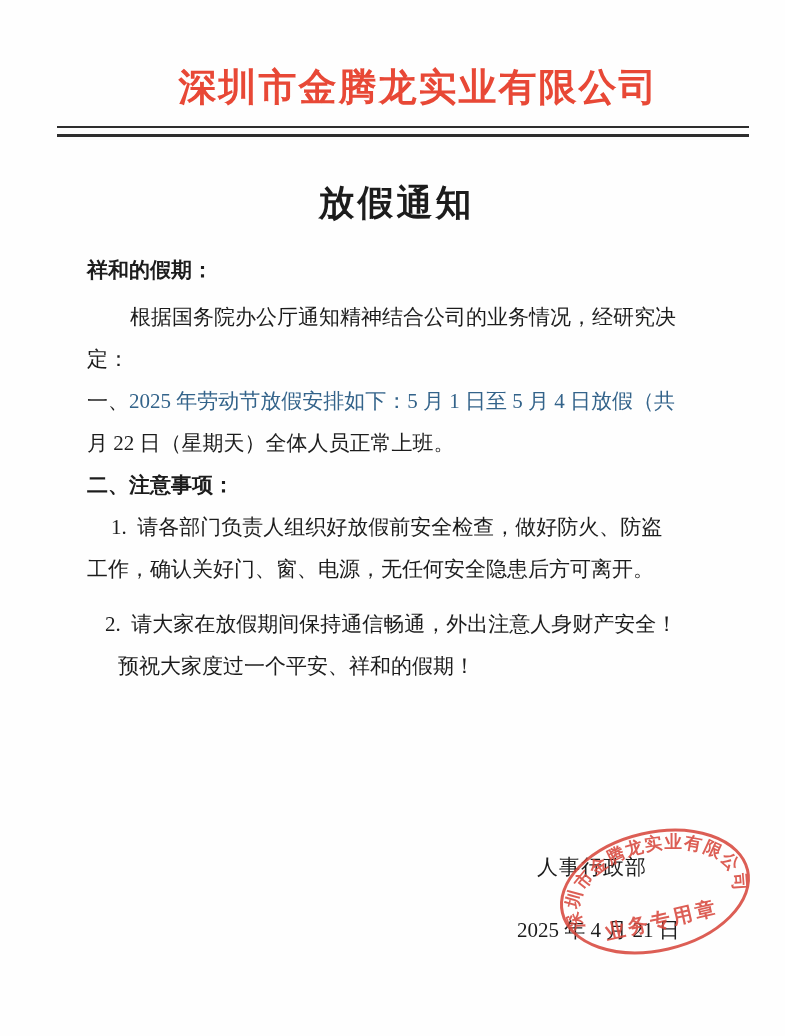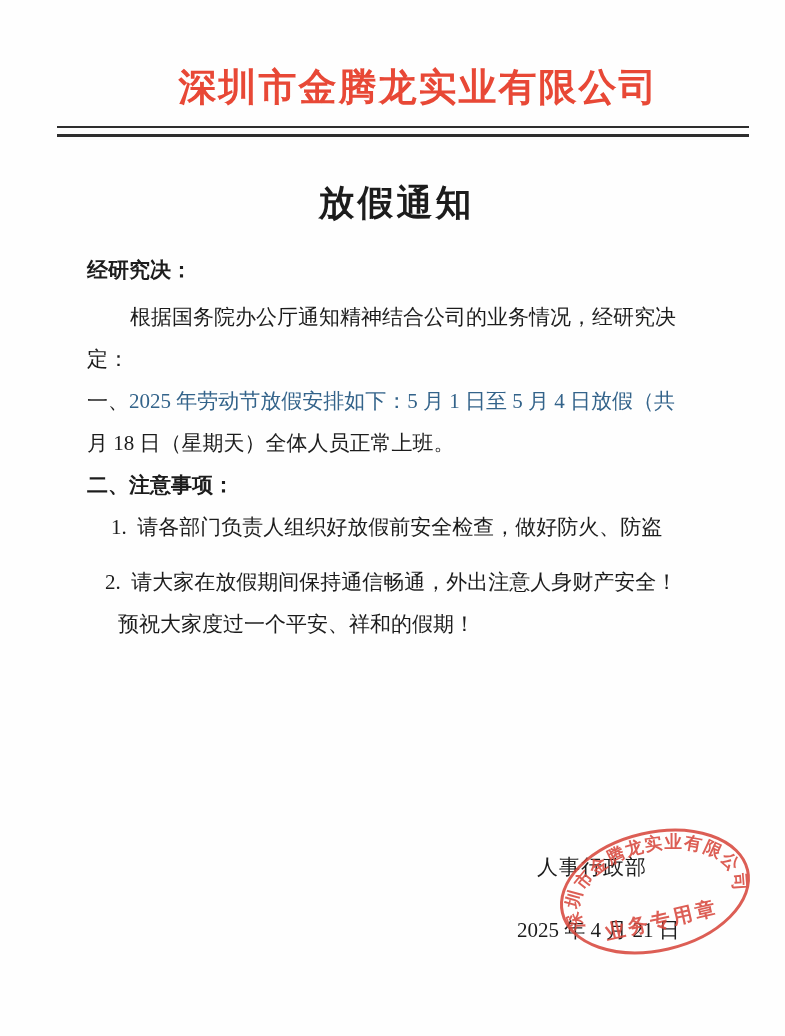--- a/index.html
+++ b/index.html
@@ -75,27 +75,28 @@
 
 <div class="page">
 
   <div class="company-name">深圳市金腾龙实业有限公司</div>
 
   <div class="header-rule"></div>
 
   <div class="notice-title">放假通知</div>
 
   <div class="body-text">
-    <div class="line bold">经研究决：</div>
+    <div class="line bold">祥和的假期：</div>
     <div class="line indent-intro">根据国务院办公厅通知精神结合公司的业务情况，经研究决</div>
     <div class="line">定：</div>
     <div class="line"><span>一、</span><span class="blue">2025 年劳动节放假安排如下：5 月 1 日至 5 月 4 日放假（共</span></div>
-    <div class="line">月 18 日（星期天）全体人员正常上班。</div>
+    <div class="line">月 22 日（星期天）全体人员正常上班。</div>
     <div class="line bold">二、注意事项：</div>
     <div class="line indent-note1">1.  请各部门负责人组织好放假前安全检查，做好防火、防盗</div>
+    <div class="line">工作，确认关好门、窗、电源，无任何安全隐患后方可离开。</div>
     <div class="line indent-note2">2.  请大家在放假期间保持通信畅通，外出注意人身财产安全！</div>
     <div class="line indent-wish">预祝大家度过一个平安、祥和的假期！</div>
   </div>
 
   <div class="signature-department">人事行政部</div>
   <div class="signature-date">2025 年 4 月 21 日</div>
 
   <svg class="stamp" viewBox="0 0 235 165" xmlns="http://www.w3.org/2000/svg">
     <g transform="translate(115,80) rotate(-13)">
       <ellipse cx="0" cy="0" rx="95" ry="59"></ellipse>

